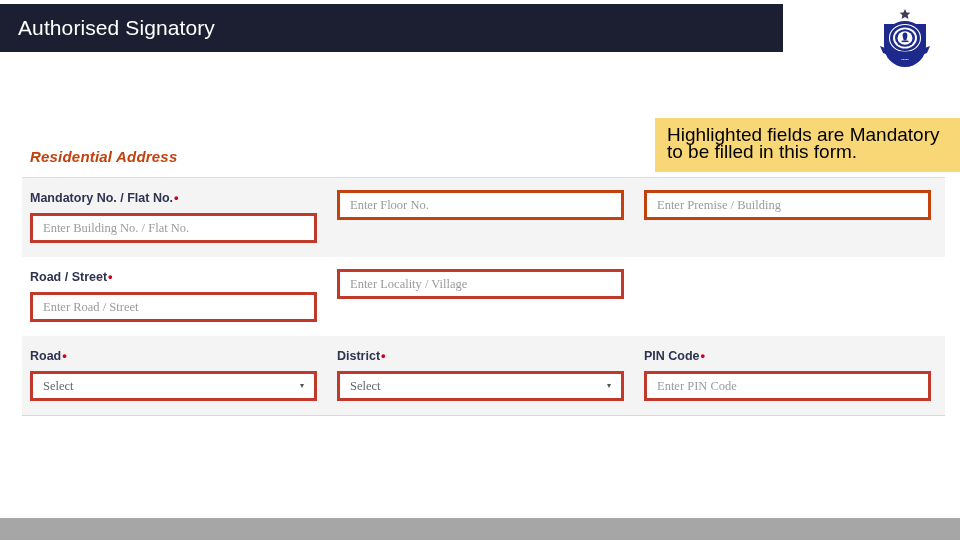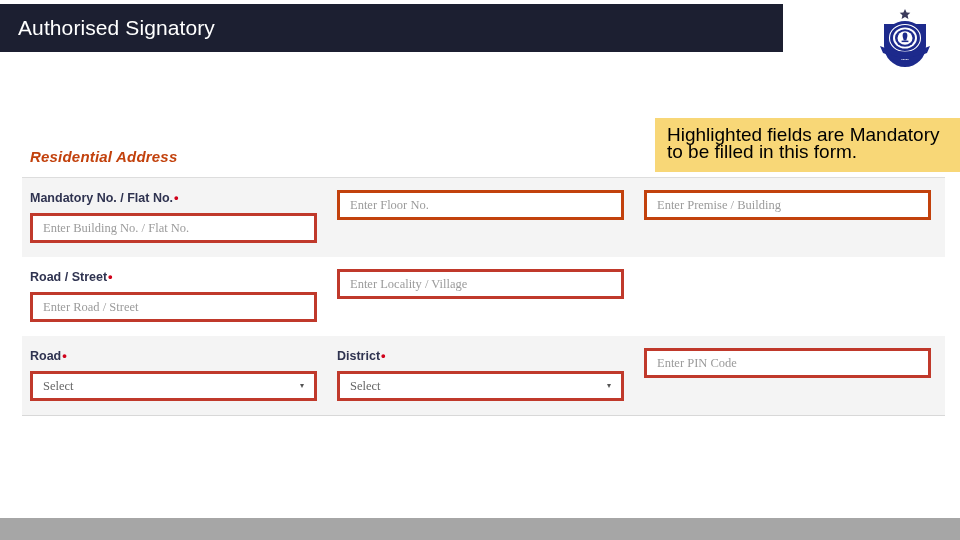--- a/index.html
+++ b/index.html
@@ -233,20 +233,21 @@
       </div>
     </div>
     <div class="field">
       <div class="field-label"><span>District</span><span class="req">•</span></div>
       <div class="control control-required select-control">
         <span>Select</span>
         <span class="caret">▾</span>
       </div>
     </div>
     <div class="field">
+      <div class="field-label"><span>PIN Code</span><span class="req">•</span></div>
       <div class="control control-required">
           <span>Enter PIN Code</span>
         </div>
     </div>
   </div>
 
   <div class="bottom-divider"></div>
 </div>
 
 <div class="footer-bar"></div>

